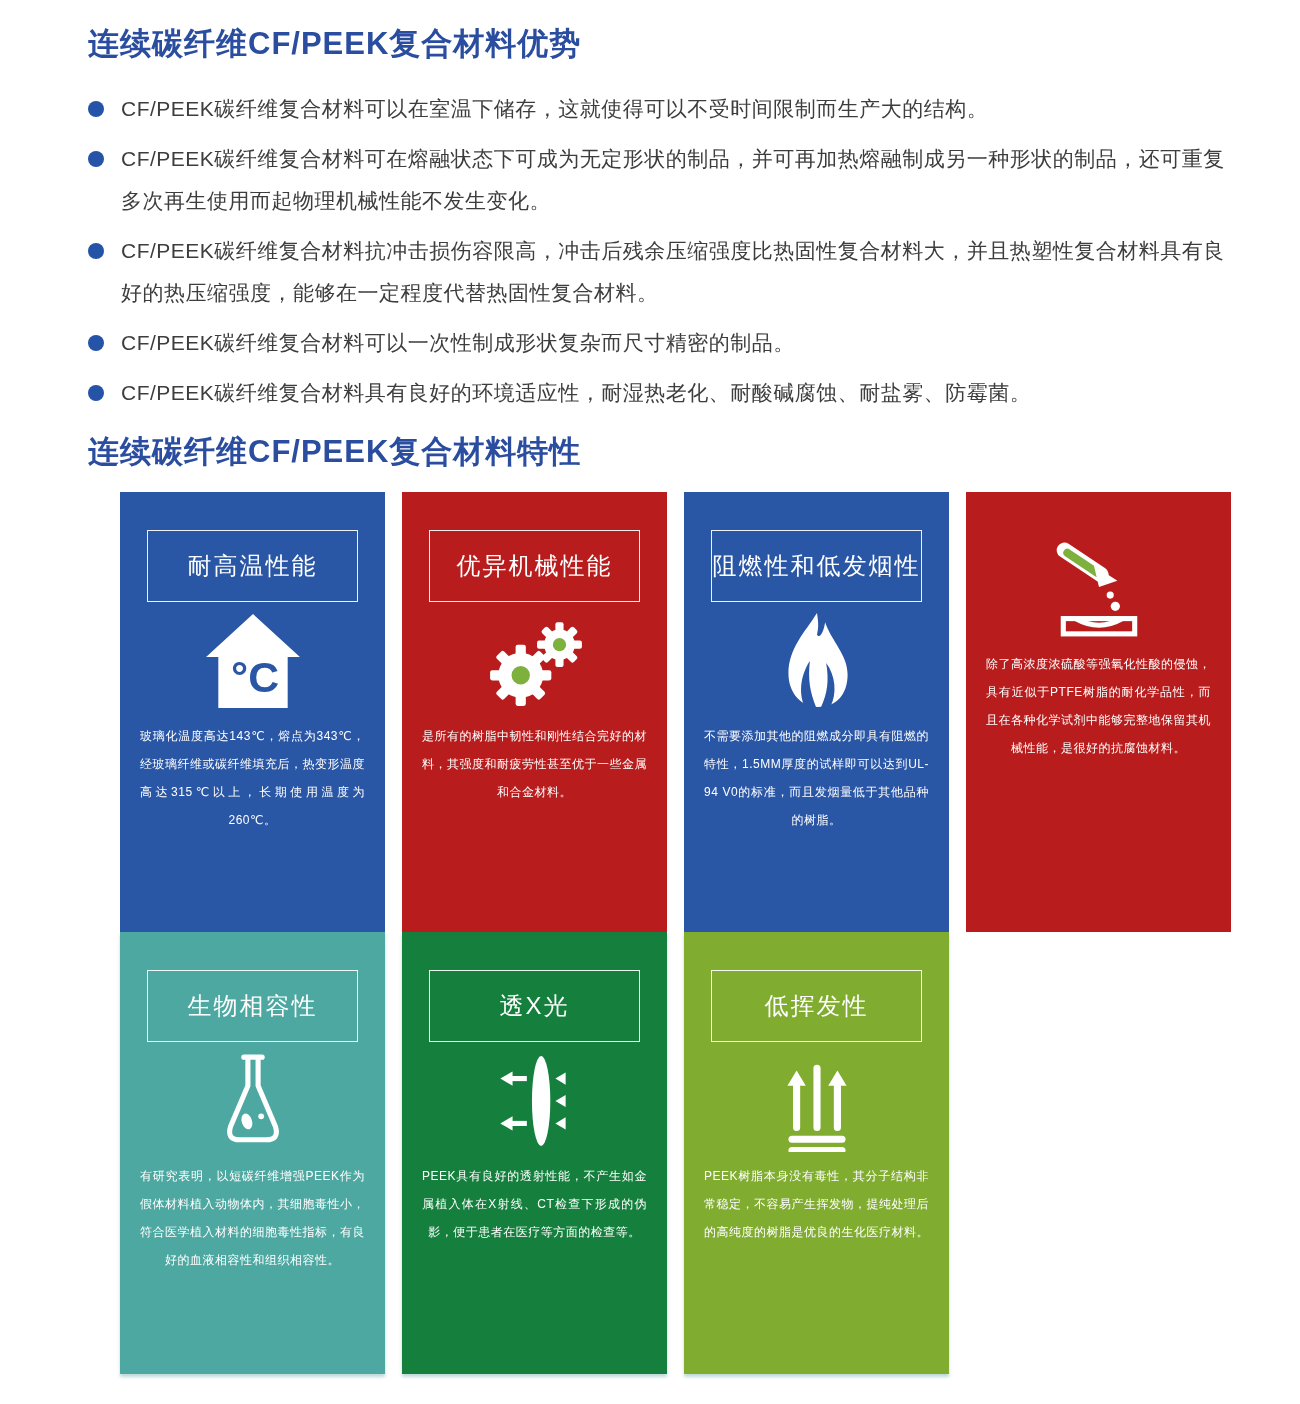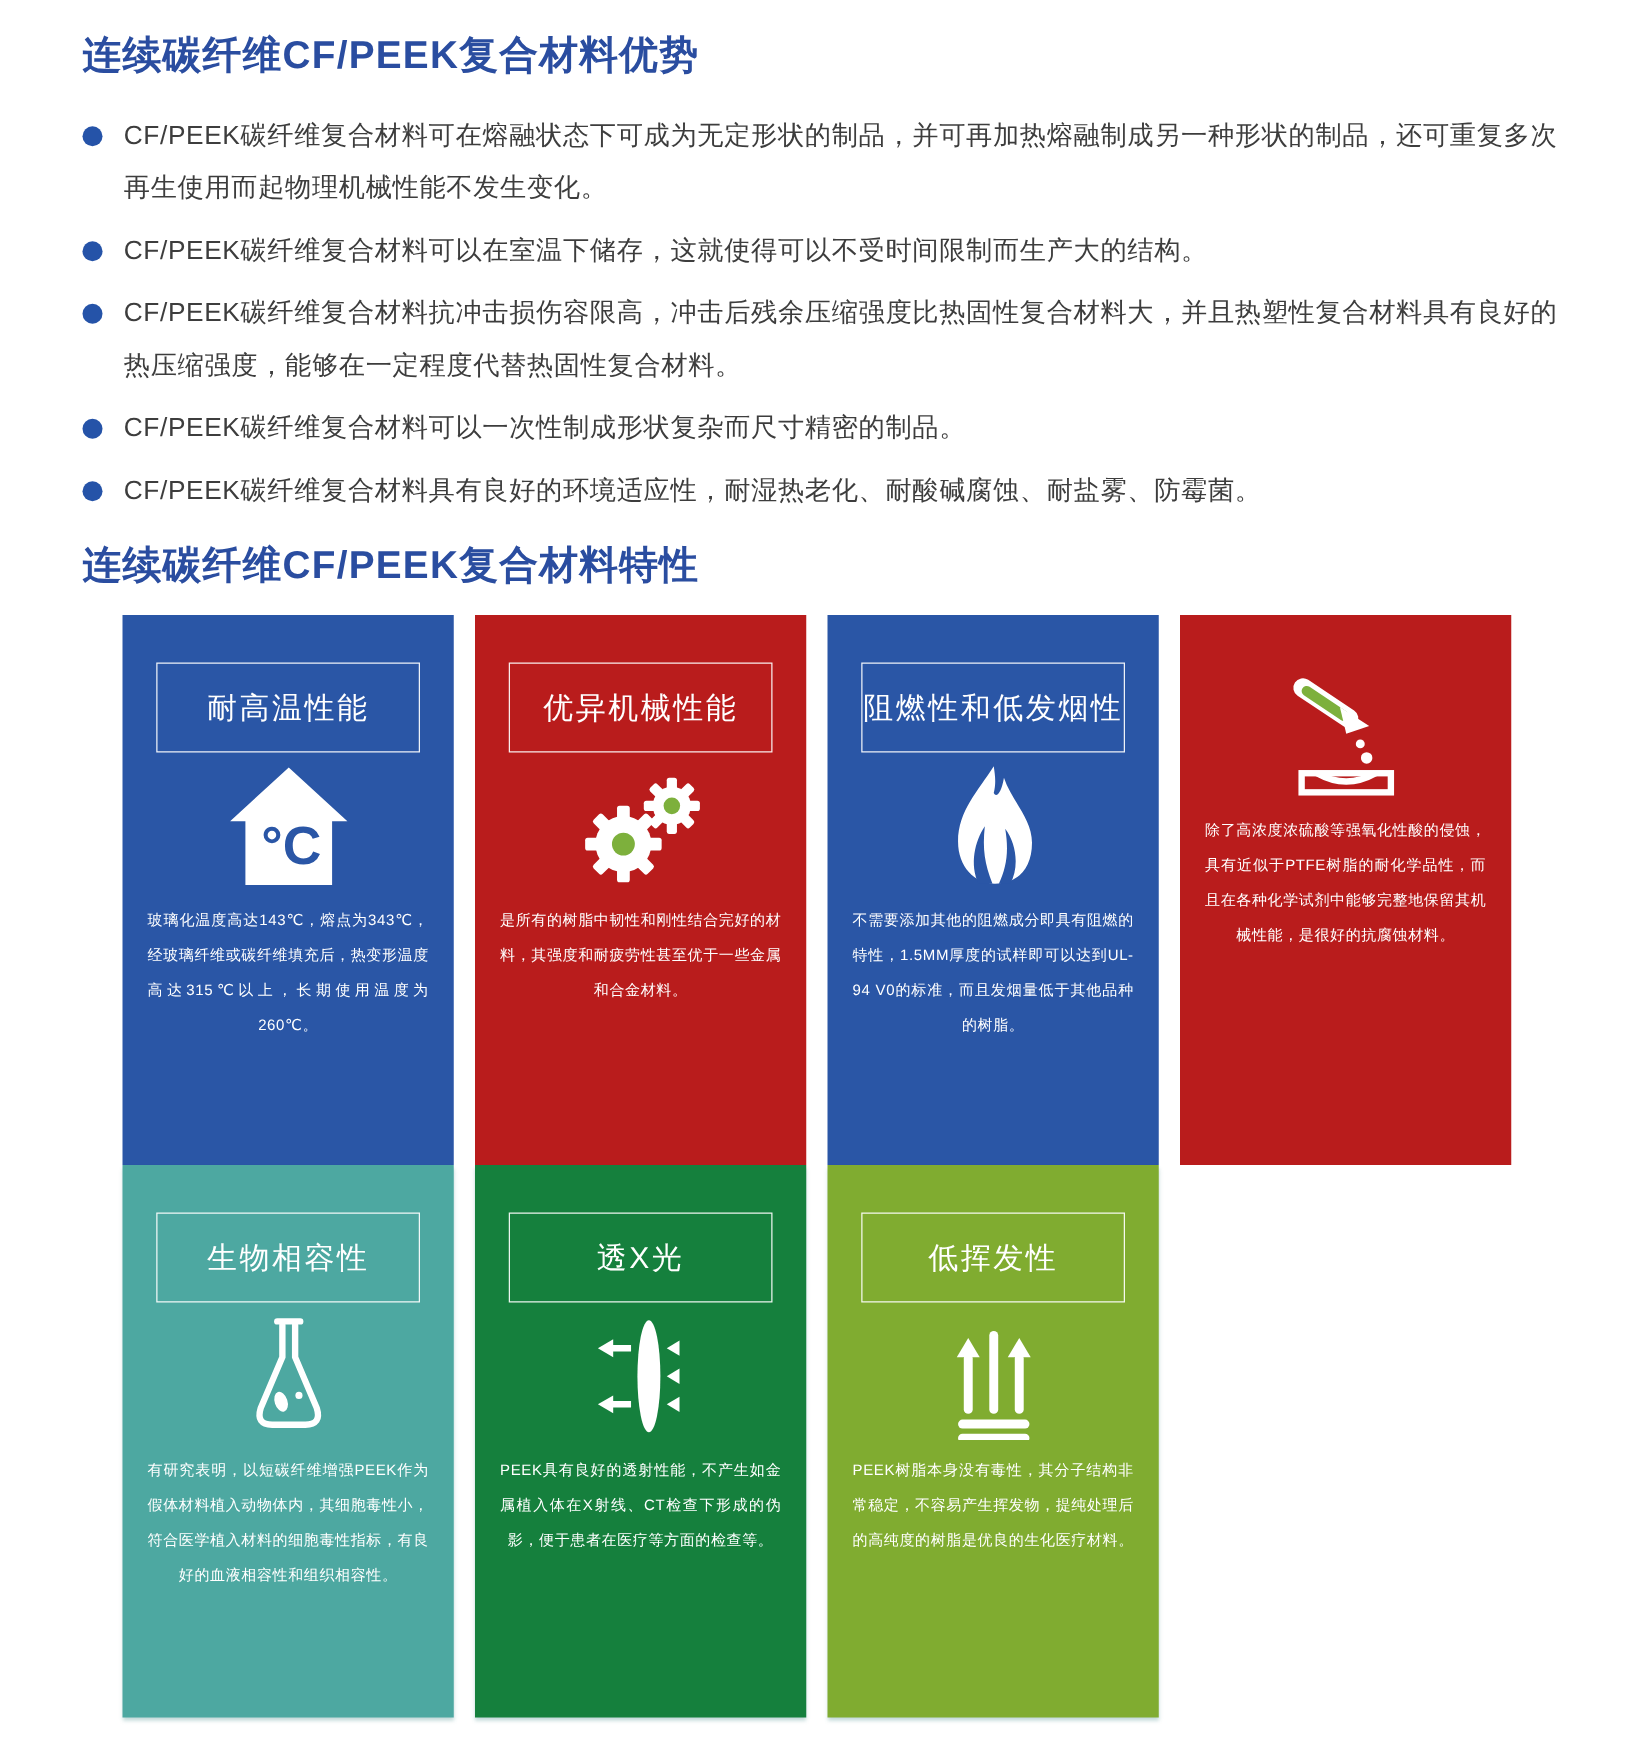--- a/index.html
+++ b/index.html
@@ -1,21 +1,21 @@
 <!DOCTYPE html>
 <html><head>
 <meta charset="utf-8">
 <style>
   html,body{margin:0;padding:0;}
   body{
     width:1300px;height:1404px;background:#ffffff;
     font-family:"Liberation Sans","DejaVu Sans",sans-serif;
     color:#3d3d3d;overflow:hidden;
   }
-  .page{padding:26px 54px 0 66px;box-sizing:border-box;}
+  .page{padding:26px 54px 0 88px;box-sizing:border-box;}
   .section-title{
     font-size:31px;font-weight:bold;color:#2a4da0;
     margin:0;letter-spacing:1px;line-height:36px;
   }
   .bullets{list-style:none;margin:26px 0 0 0;padding:0;}
   .bullet{
     position:relative;padding-left:33px;margin-bottom:8px;
     font-size:21px;line-height:42px;letter-spacing:.5px;color:#3d3d3d;
   }
   .bullet .dot{
@@ -55,25 +55,25 @@
 </head>
 <body>
 
 <div class="page">
 
   <h1 class="section-title">连续碳纤维CF/PEEK复合材料优势</h1>
 
   <ul class="bullets">
     <li class="bullet">
       <span class="dot"></span>
+      <span>CF/PEEK碳纤维复合材料可以在室温下储存，这就使得可以不受时间限制而生产大的结构。</span>
+    </li>
+    <li class="bullet">
+      <span class="dot"></span>
       <span>CF/PEEK碳纤维复合材料可在熔融状态下可成为无定形状的制品，并可再加热熔融制成另一种形状的制品，还可重复多次再生使用而起物理机械性能不发生变化。</span>
-    </li>
-    <li class="bullet">
-      <span class="dot"></span>
-      <span>CF/PEEK碳纤维复合材料可以在室温下储存，这就使得可以不受时间限制而生产大的结构。</span>
     </li>
     <li class="bullet">
       <span class="dot"></span>
       <span>CF/PEEK碳纤维复合材料抗冲击损伤容限高，冲击后残余压缩强度比热固性复合材料大，并且热塑性复合材料具有良好的热压缩强度，能够在一定程度代替热固性复合材料。</span>
     </li>
     <li class="bullet">
       <span class="dot"></span>
       <span>CF/PEEK碳纤维复合材料可以一次性制成形状复杂而尺寸精密的制品。</span>
     </li>
     <li class="bullet">

